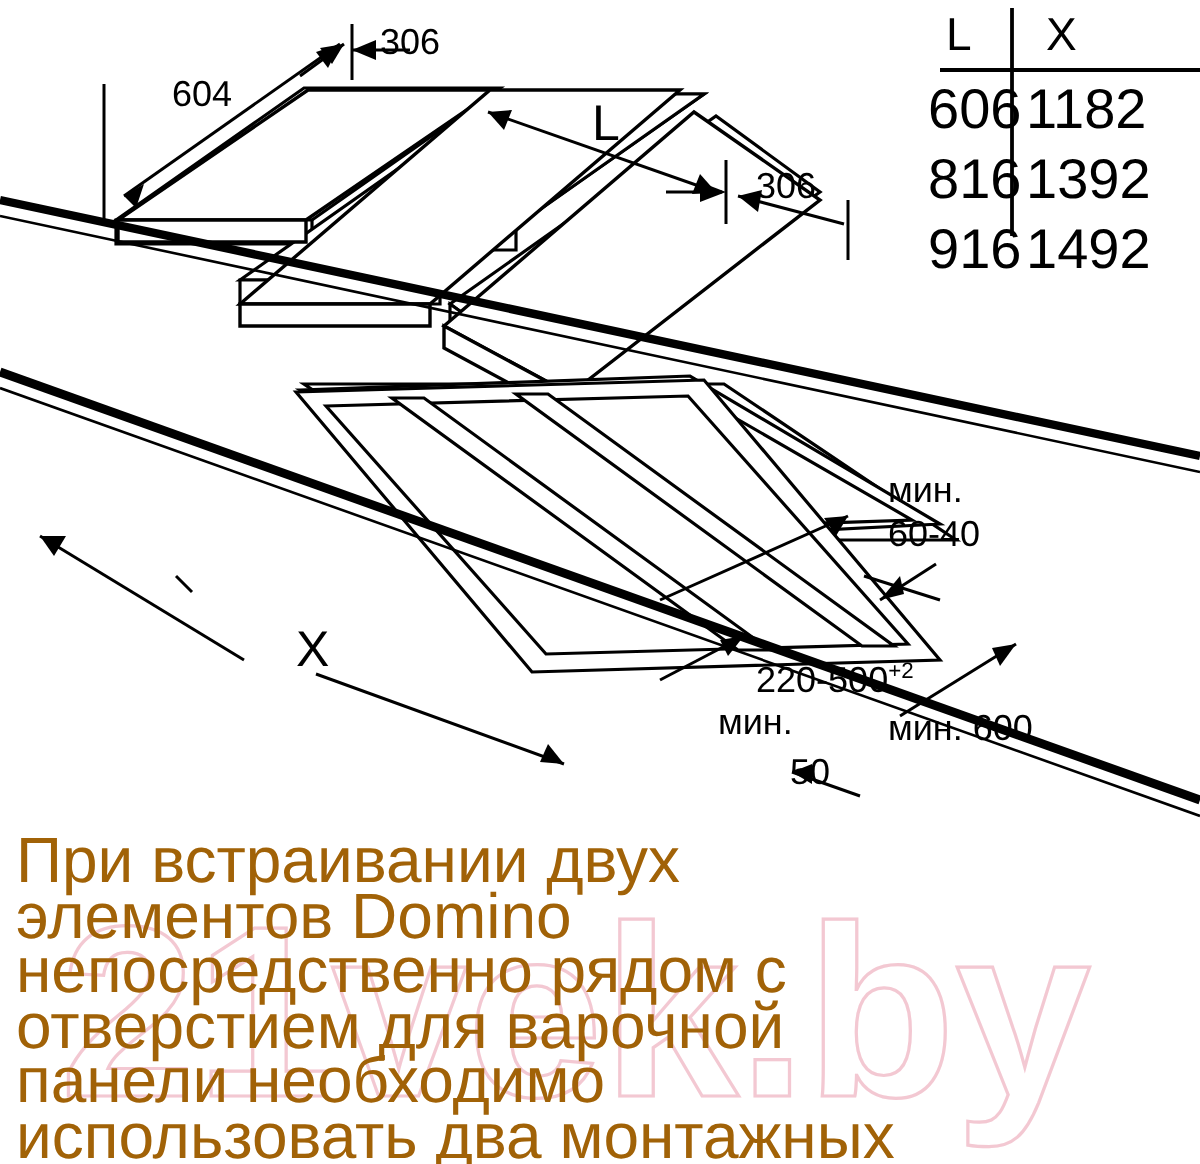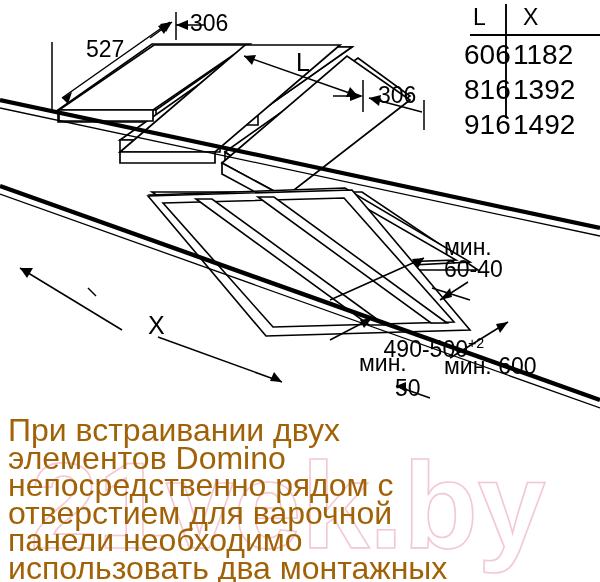--- a/index.html
+++ b/index.html
@@ -25,21 +25,21 @@
   }
   .txt {
     position: absolute;
     white-space: pre;
     font-family: "Liberation Sans", sans-serif;
     color: #000;
     line-height: 1;
   }
 
   
-  .dim        { font-size: 23px; }
+  .dim        { font-size: 18px; }
   .tbl        { font-size: 28px; }
   .tbl-head   { font-size: 23px; }
   .letter     { font-size: 25px; }
 
   
   #body-text {
     position: absolute;
     left: 8px;
     top: 417px;
     width: 470px;
@@ -215,32 +215,32 @@
 
   <div class="txt tbl" style="left:464px; top:41px;">606</div>
   <div class="txt tbl" style="left:513px; top:41px;text-align:center;">1182</div>
 
   <div class="txt tbl" style="left:464px; top:76px;">816</div>
   <div class="txt tbl" style="left:513px; top:76px;">1392</div>
 
   <div class="txt tbl" style="left:464px; top:111px;">916</div>
   <div class="txt tbl" style="left:513px; top:111px;text-align:center;">1492</div>
 
-  <div class="txt dim" style="left:86px; top:38px;">527</div>
+  <div class="txt dim" style="left:86px; top:38px;">604</div>
 
   <div class="txt dim" style="left:190px; top:12px;">306</div>
 
   <div class="txt dim" style="left:378px; top:84px;">306</div>
 
   <div class="txt letter" style="left:296px; top:50px;">L</div>
 
   <div class="txt letter" style="left:148px; top:313px;">X</div>
 
   <div class="txt dim" style="left:358px; top:313px;">
-    <span>490-500</span><sup class="plus2">+2</sup>
+    <span>220-500</span><sup class="plus2">+2</sup>
   </div>
 
   <div class="txt dim" style="left:444px; top:236px;">мин.</div>
   <div class="txt dim" style="left:444px; top:258px;">60-40</div>
 
   <div class="txt dim" style="left:359px; top:352px;">мин.</div>
   <div class="txt dim" style="left:359px; top:377px;margin-left:36px;">50</div>
 
   <div class="txt dim" style="left:444px; top:355px;text-align:center;">мин. 600</div>
 

